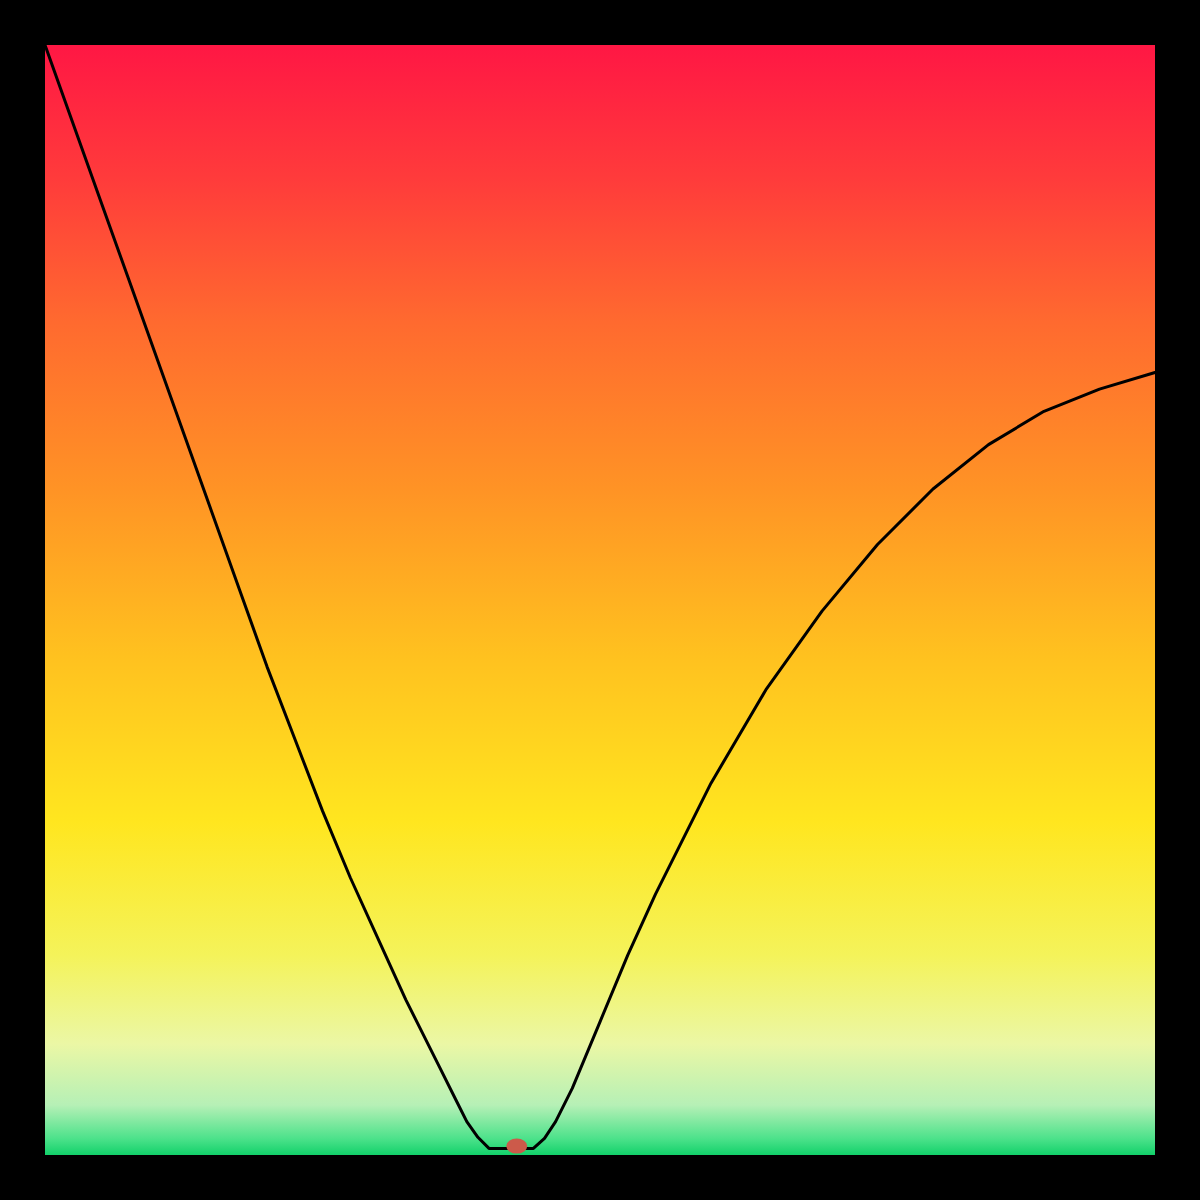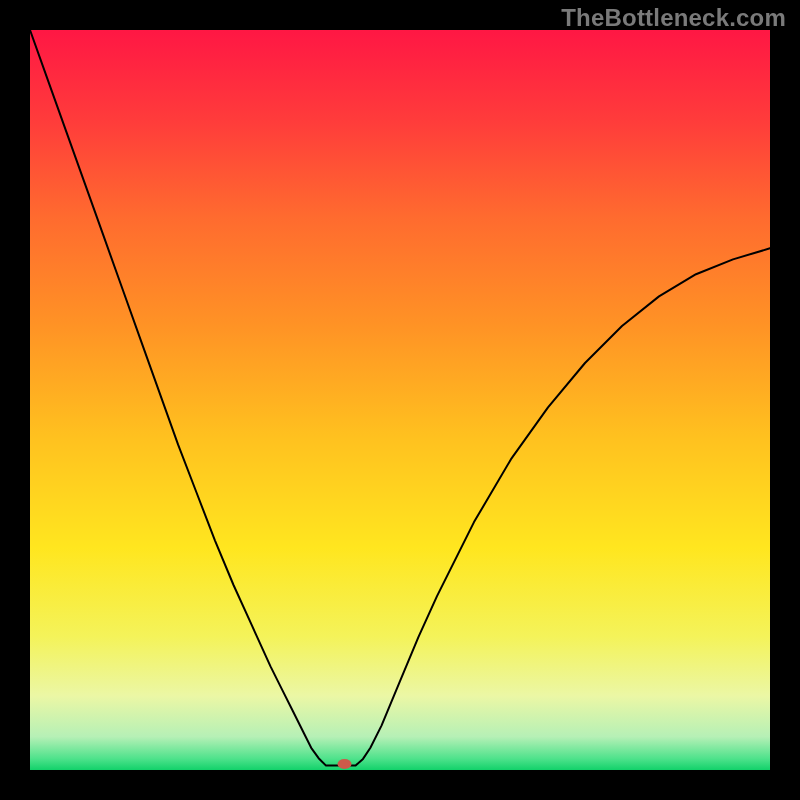--- a/index.html
+++ b/index.html
@@ -28,21 +28,20 @@
     user-select: none;
   }
   svg {
     display: block;
   }
 </style>
 </head>
 <body>
 
 <div class="frame">
-  <div class="watermark">TheBottleneck.com</div>
   <svg id="chart-svg" width="800" height="800" viewBox="0 0 800 800">
     <defs>
       <linearGradient id="bg-grad" x1="0" y1="0" x2="0" y2="1">
           <stop offset="0%" stop-color="#ff1744"></stop>
           <stop offset="12%" stop-color="#ff3b3b"></stop>
           <stop offset="25%" stop-color="#ff6a2f"></stop>
           <stop offset="40%" stop-color="#ff9325"></stop>
           <stop offset="55.00000000000001%" stop-color="#ffc11f"></stop>
           <stop offset="70%" stop-color="#ffe61f"></stop>
           <stop offset="82%" stop-color="#f4f35a"></stop>

